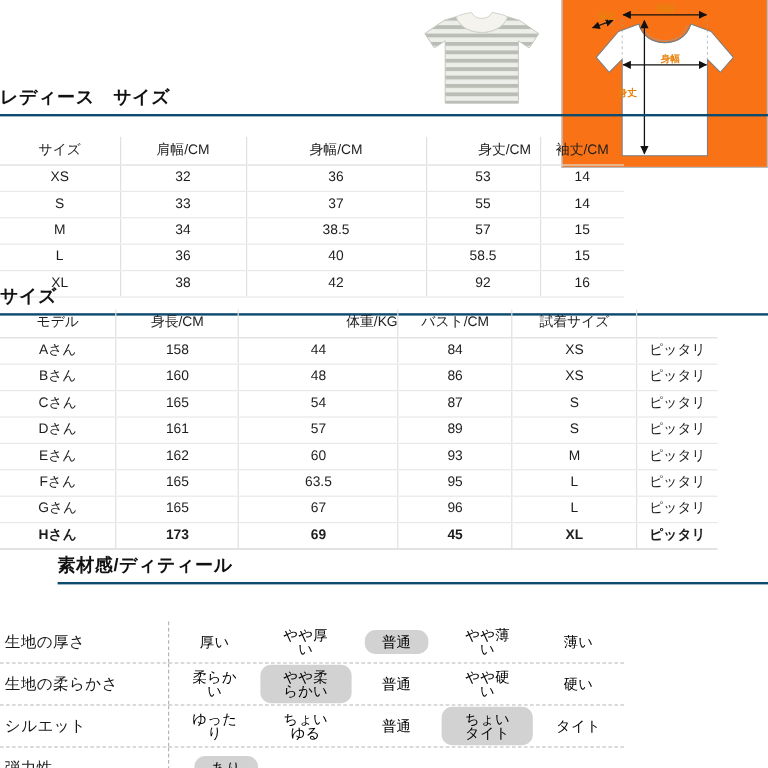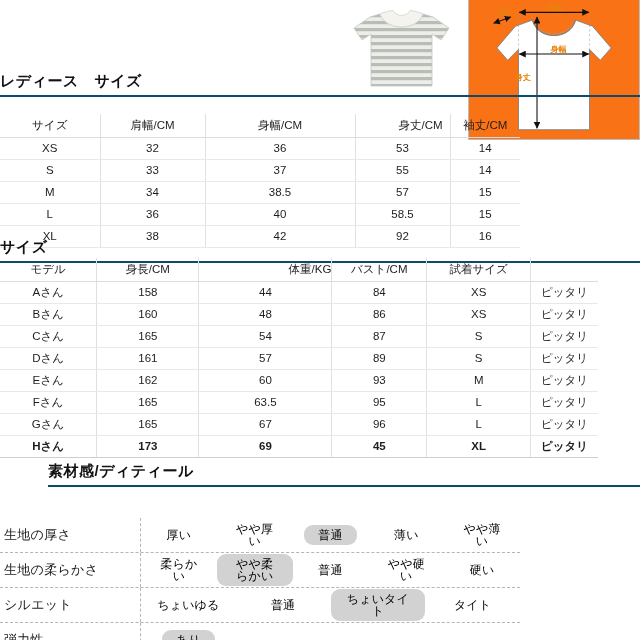--- a/index.html
+++ b/index.html
@@ -333,37 +333,38 @@
 
   <div class="section-head h-mat">素材感/ディティール</div>
 
   <div class="mat">
       <div class="mat-row">
         <div class="mat-label">生地の厚さ</div>
         <div class="mat-opts">
           <div class="mat-opt"><span>厚い</span></div>
           <div class="mat-opt"><span>やや厚い</span></div>
           <div class="mat-opt on"><span>普通</span></div>
+          <div class="mat-opt"><span>やや薄い</span></div>
           <div class="mat-opt"><span>薄い</span></div>
-          <div class="mat-opt"><span>やや薄い</span></div>
         </div>
       </div>
       <div class="mat-row">
         <div class="mat-label">生地の柔らかさ</div>
         <div class="mat-opts">
           <div class="mat-opt"><span>柔らかい</span></div>
           <div class="mat-opt on"><span>やや柔らかい</span></div>
           <div class="mat-opt"><span>普通</span></div>
           <div class="mat-opt"><span>やや硬い</span></div>
           <div class="mat-opt"><span>硬い</span></div>
         </div>
       </div>
       <div class="mat-row">
         <div class="mat-label">シルエット</div>
         <div class="mat-opts">
+          <div class="mat-opt"><span>ゆったり</span></div>
           <div class="mat-opt"><span>ちょいゆる</span></div>
           <div class="mat-opt"><span>普通</span></div>
           <div class="mat-opt on"><span>ちょいタイト</span></div>
           <div class="mat-opt"><span>タイト</span></div>
         </div>
       </div>
       <div class="mat-row">
         <div class="mat-label">弾力性</div>
         <div class="mat-opts">
           <div class="mat-opt on"><span>あり</span></div>

